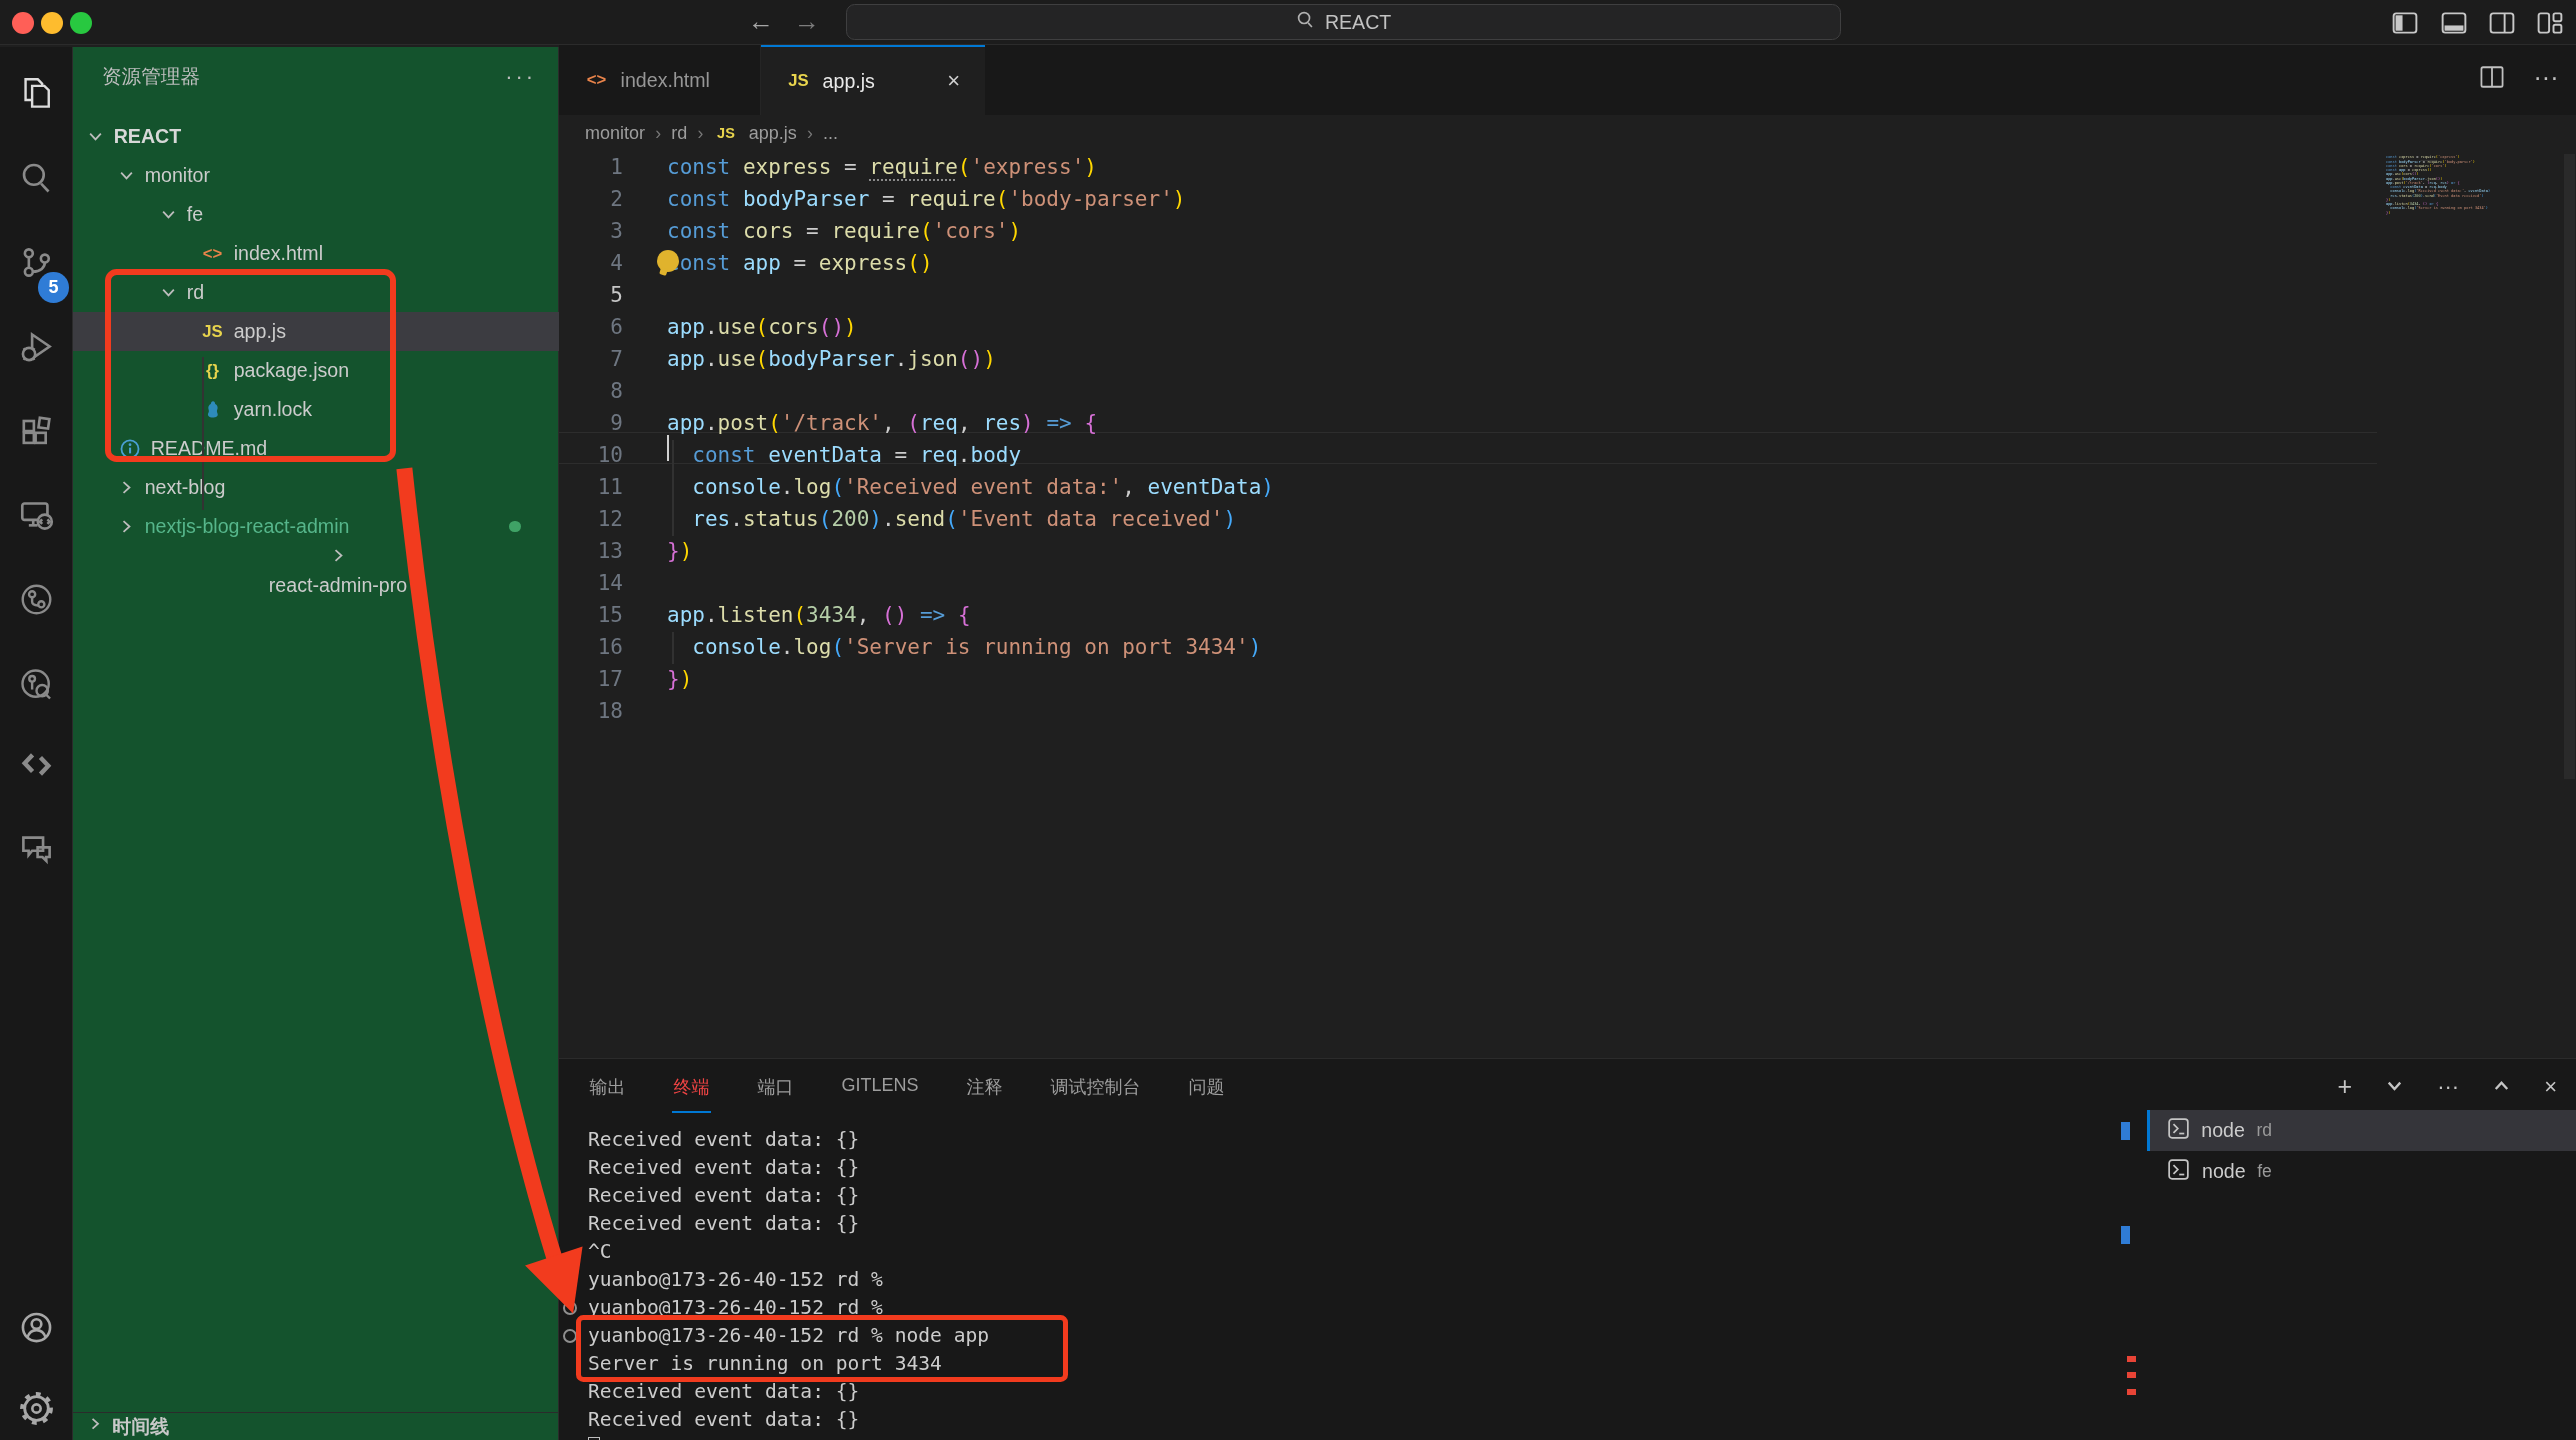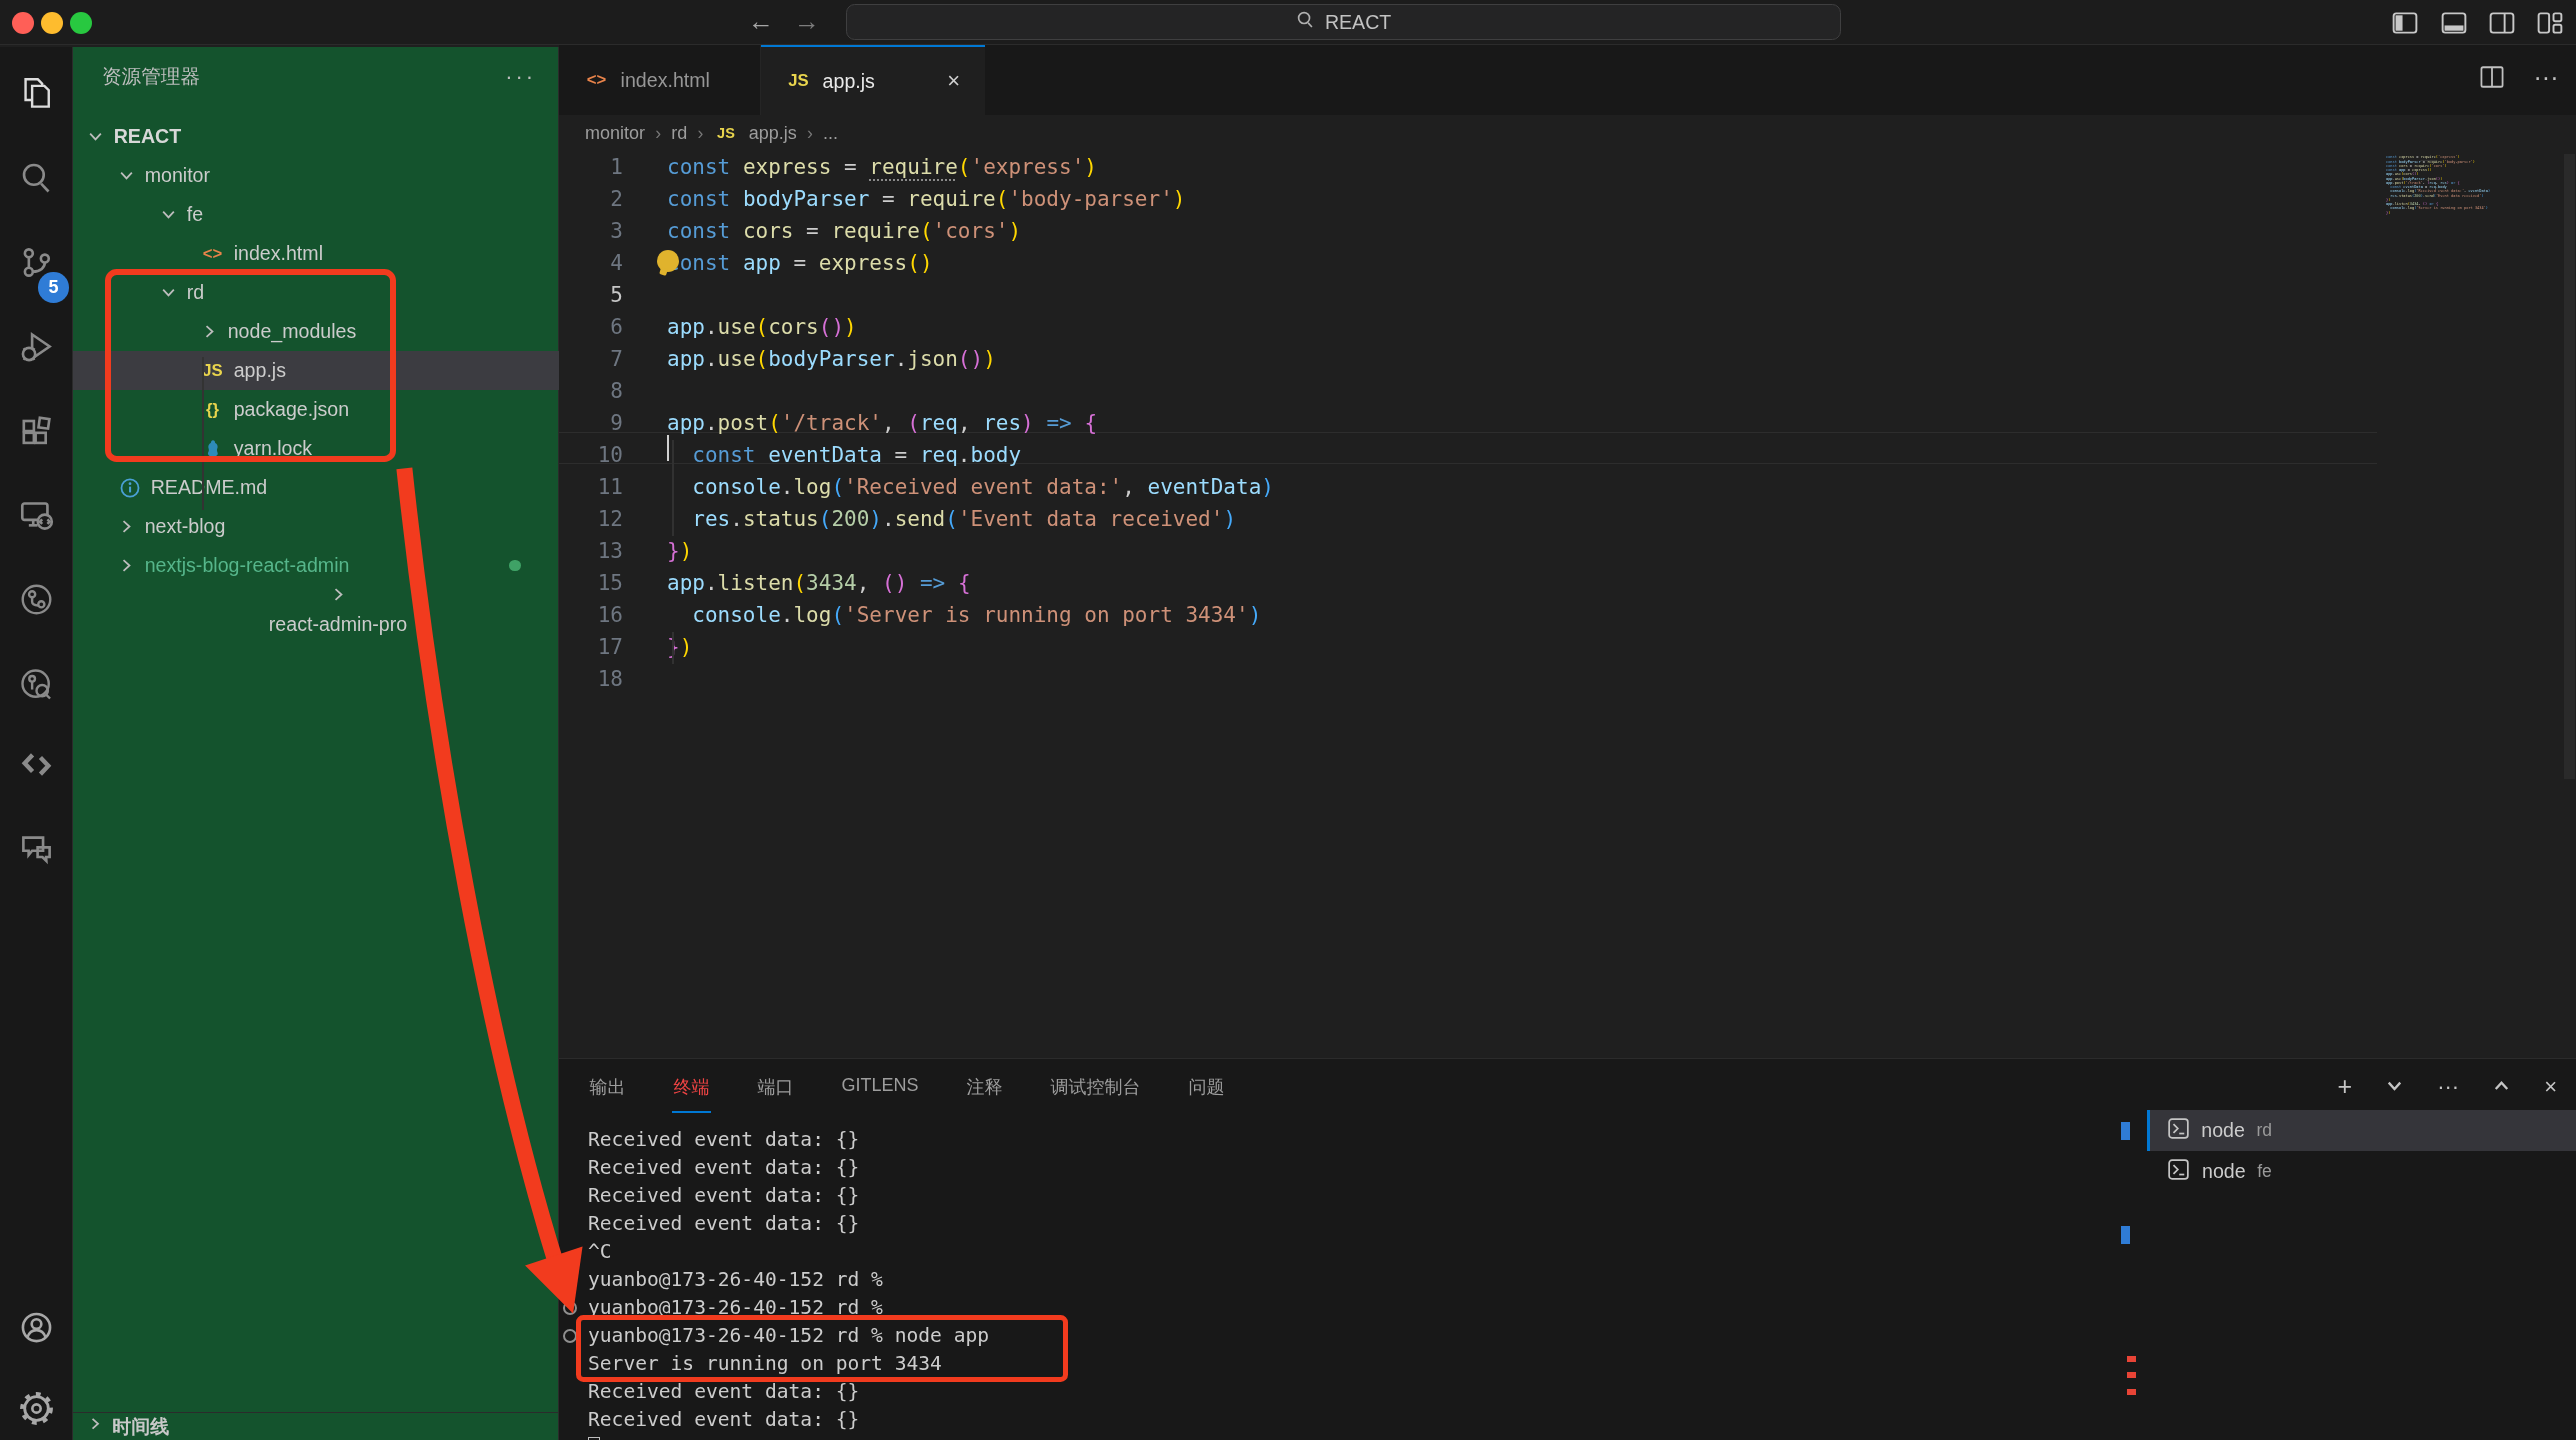--- a/index.html
+++ b/index.html
@@ -304,28 +304,20 @@
           <span>index.html</span>
         </div>
         <div class="trow" style="padding-left: 86px;">
           <span class="chev">
             <svg width="19" height="19" viewBox="0 0 16 16" fill="none" stroke="#bdbdbd" stroke-width="1.5">
               <polyline points="3.5,5.5 8,10.5 12.5,5.5"></polyline>
             </svg>
           </span>
           <span>rd</span>
         </div>
-        <div class="trow" style="padding-left: 127px;">
-          <span class="chev">
-            <svg width="19" height="19" viewBox="0 0 16 16" fill="none" stroke="#bdbdbd" stroke-width="1.5">
-              <polyline points="5.5,3.5 10.5,8 5.5,12.5"></polyline>
-            </svg>
-          </span>
-          <span>node_modules</span>
-        </div>
         <div class="trow sel" style="padding-left: 127px;">
           <span class="fic fic-js">JS</span>
           <span>app.js</span>
         </div>
         <div class="trow" style="padding-left: 127px;">
           <span class="fic fic-json">{}</span>
           <span>package.json</span>
         </div>
         <div class="trow" style="padding-left: 127px;">
           <span class="fic">
@@ -461,20 +453,24 @@
           <span class="ln">11</span>
           <span class="lt"><span class="tk-op">  </span><span class="tk-var">console</span><span class="tk-op">.</span><span class="tk-fn">log</span><span class="tk-p3">(</span><span class="tk-str">'Received event data:'</span><span class="tk-op">, </span><span class="tk-var">eventData</span><span class="tk-p3">)</span></span>
         </div>
         <div class="code-line">
           <span class="ln">12</span>
           <span class="lt"><span class="tk-op">  </span><span class="tk-var">res</span><span class="tk-op">.</span><span class="tk-fn">status</span><span class="tk-p3">(</span><span class="tk-num">200</span><span class="tk-p3">)</span><span class="tk-op">.</span><span class="tk-fn">send</span><span class="tk-p3">(</span><span class="tk-str">'Event data received'</span><span class="tk-p3">)</span></span>
         </div>
         <div class="code-line">
           <span class="ln">13</span>
           <span class="lt"><span class="tk-p2">}</span><span class="tk-p1">)</span></span>
+        </div>
+        <div class="code-line">
+          <span class="ln">14</span>
+          <span class="lt"></span>
         </div>
         <div class="code-line">
           <span class="ln">15</span>
           <span class="lt"><span class="tk-var">app</span><span class="tk-op">.</span><span class="tk-fn">listen</span><span class="tk-p1">(</span><span class="tk-num">3434</span><span class="tk-op">, </span><span class="tk-p2">()</span><span class="tk-op"> </span><span class="tk-kw">=&gt;</span><span class="tk-op"> </span><span class="tk-p2">{</span></span>
         </div>
         <div class="code-line">
           <span class="ln">16</span>
           <span class="lt"><span class="tk-op">  </span><span class="tk-var">console</span><span class="tk-op">.</span><span class="tk-fn">log</span><span class="tk-p3">(</span><span class="tk-str">'Server is running on port 3434'</span><span class="tk-p3">)</span></span>
         </div>
         <div class="code-line">

